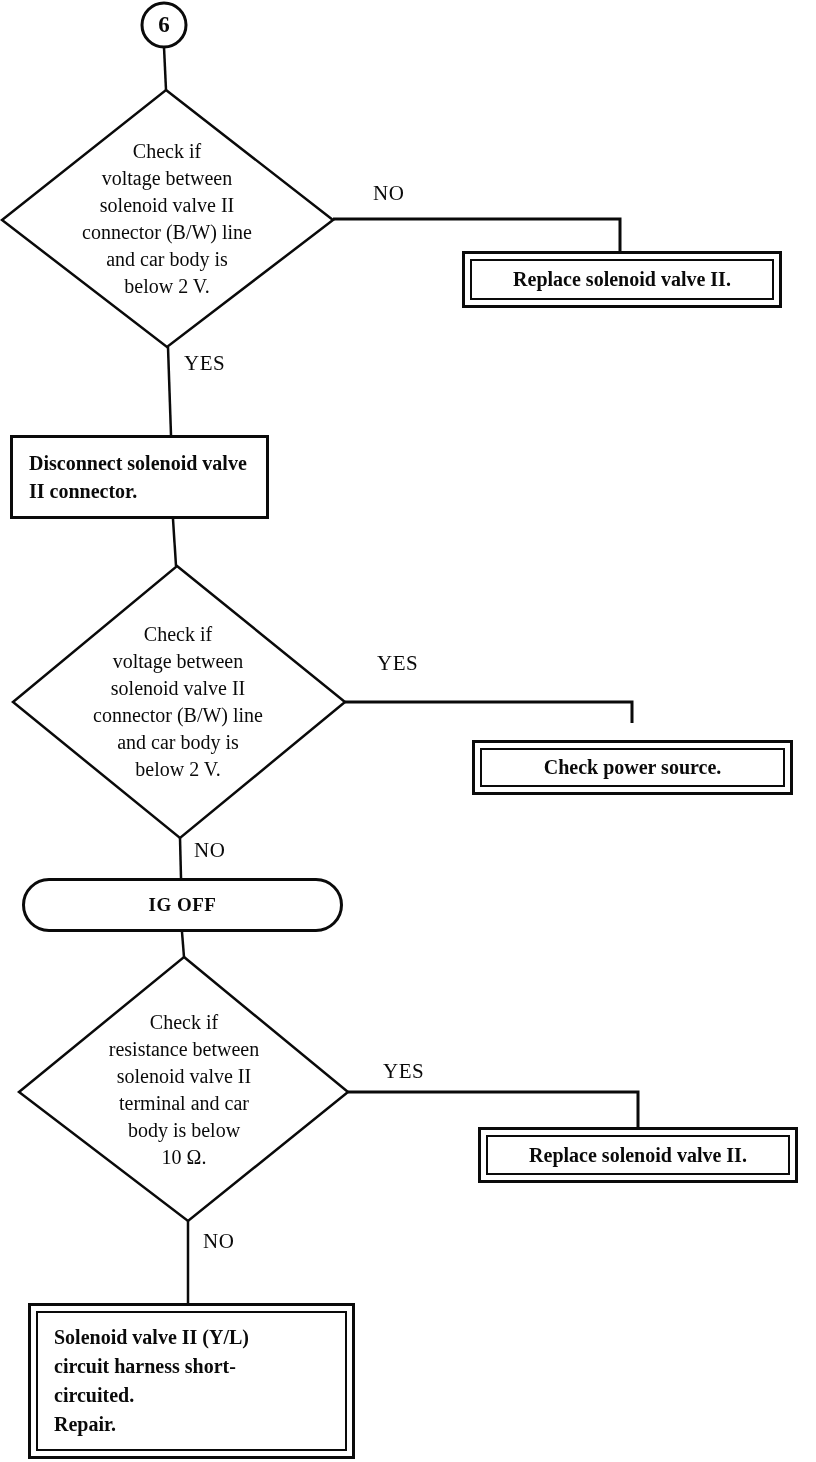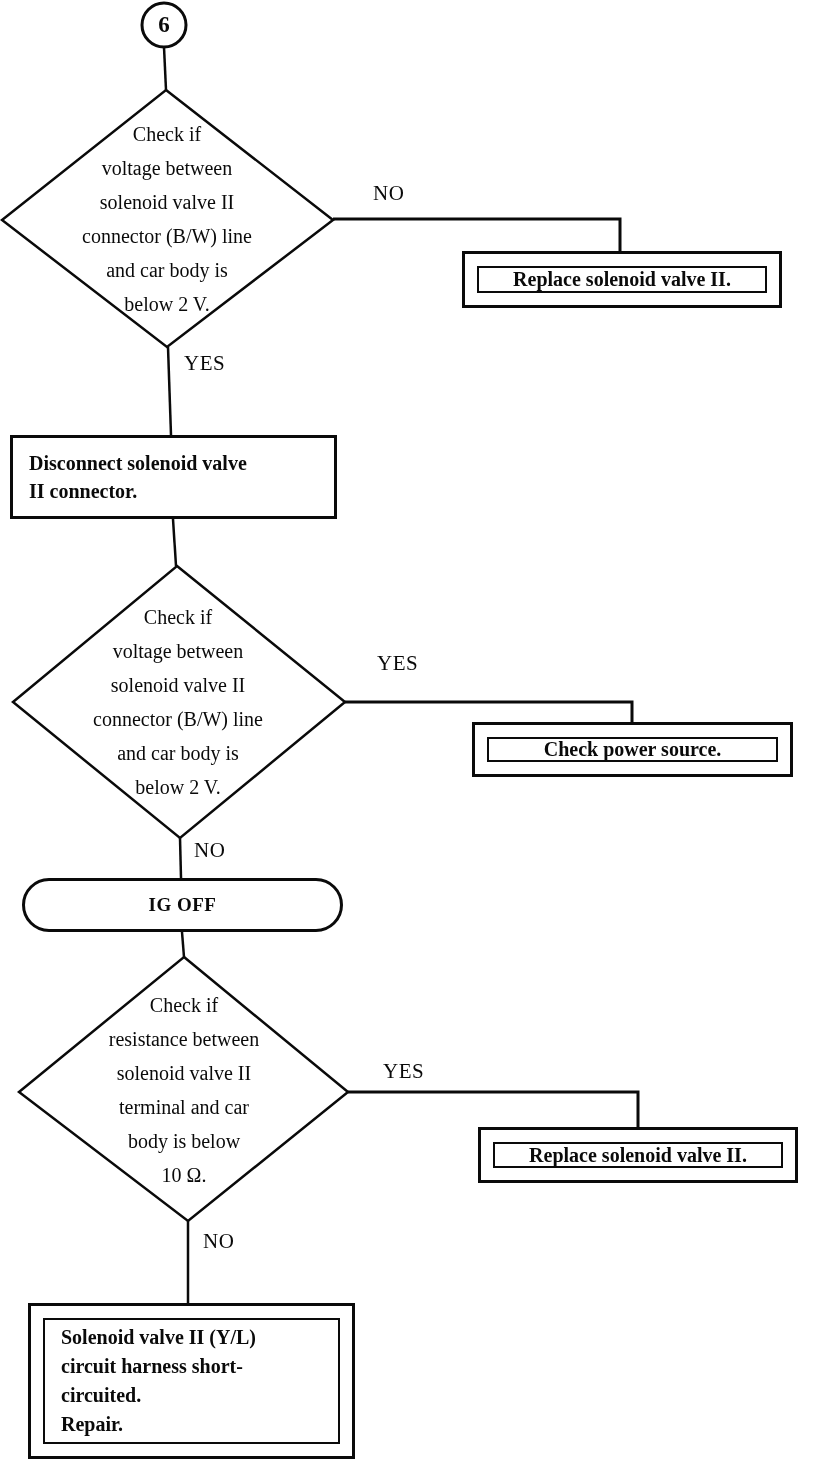--- a/index.html
+++ b/index.html
@@ -12,21 +12,21 @@
     color: #0a0a0a;
     overflow: hidden;
   }
   svg.wires { position: absolute; left: 0; top: 0; }
 
   .node-text {
     position: absolute;
     white-space: pre-line;
     text-align: center;
     font-size: 20px;
-    line-height: 34px;
+    line-height: 27px;
     display: flex;
     align-items: center;
     justify-content: center;
     font-weight: 500;
   }
 
   .connector-label {
     position: absolute;
     font-size: 23px;
     font-weight: 600;
@@ -41,21 +41,21 @@
     font-weight: 400;
     letter-spacing: 0.5px;
   }
 
   .box {
     position: absolute;
     box-sizing: border-box;
     background: #ffffff;
     border: 3px solid #0a0a0a;
   }
-  .box.double { padding: 12px; }
+  .box.double { padding: 5px; }
   .box .inner {
     box-sizing: border-box;
     width: 100%;
     height: 100%;
     display: flex;
     align-items: center;
     justify-content: center;
     font-size: 20px;
     font-weight: 600;
     white-space: pre-line;
@@ -125,34 +125,34 @@
 connector (B/W) line
 and car body is
 below 2 V.</div>
 
   <div class="edge-label" style="left:373px; top:181px;">NO</div>
   <div class="box double" style="left:462px; top:251px; width:320px; height:57px;">
     <div class="inner">Replace solenoid valve II.</div>
   </div>
 
   <div class="edge-label" style="left:184px; top:351px;">YES</div>
-  <div class="box" style="left:10px; top:435px; width:327px; height:84px;">
+  <div class="box" style="left:10px; top:435px; width:259px; height:84px;">
     <div class="inner left two-line">Disconnect solenoid valve
 II connector.</div>
   </div>
 
   <div class="node-text" style="left:28px; top:624px; width:300px; height:156px;">Check if
 voltage between
 solenoid valve II
 connector (B/W) line
 and car body is
 below 2 V.</div>
 
   <div class="edge-label" style="left:377px; top:651px;">YES</div>
-  <div class="box double" style="left:472px; top:722px; width:321px; height:55px;">
+  <div class="box double" style="left:472px; top:740px; width:321px; height:55px;">
     <div class="inner">Check power source.</div>
   </div>
 
   <div class="edge-label" style="left:194px; top:838px;">NO</div>
   <div class="stadium" style="left:22px; top:878px; width:321px; height:54px;">
     <span>IG OFF</span>
   </div>
 
   <div class="node-text" style="left:34px; top:1012px; width:300px; height:156px;">Check if
 resistance between

